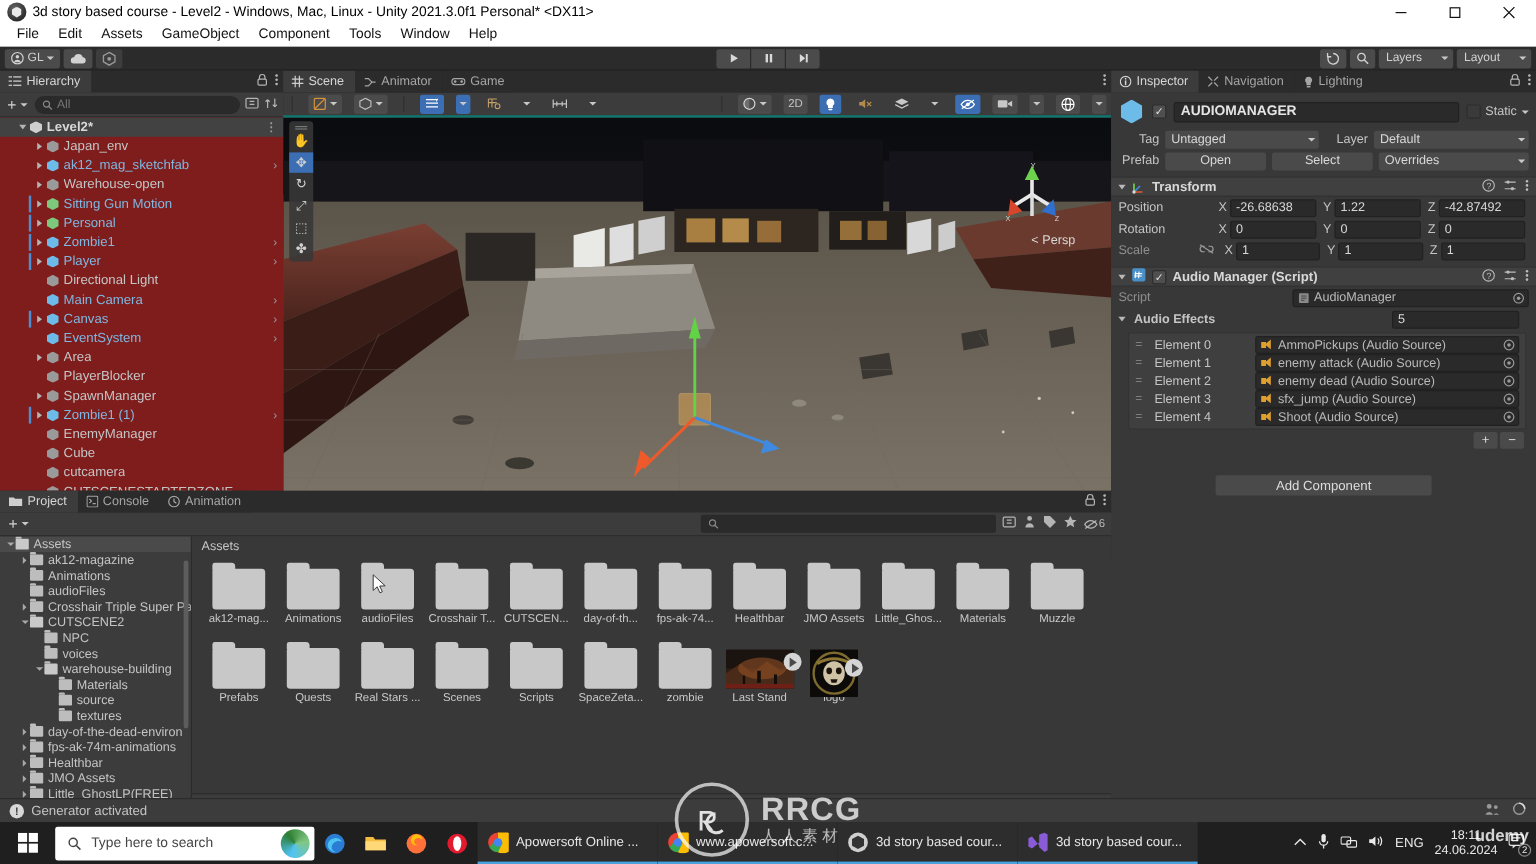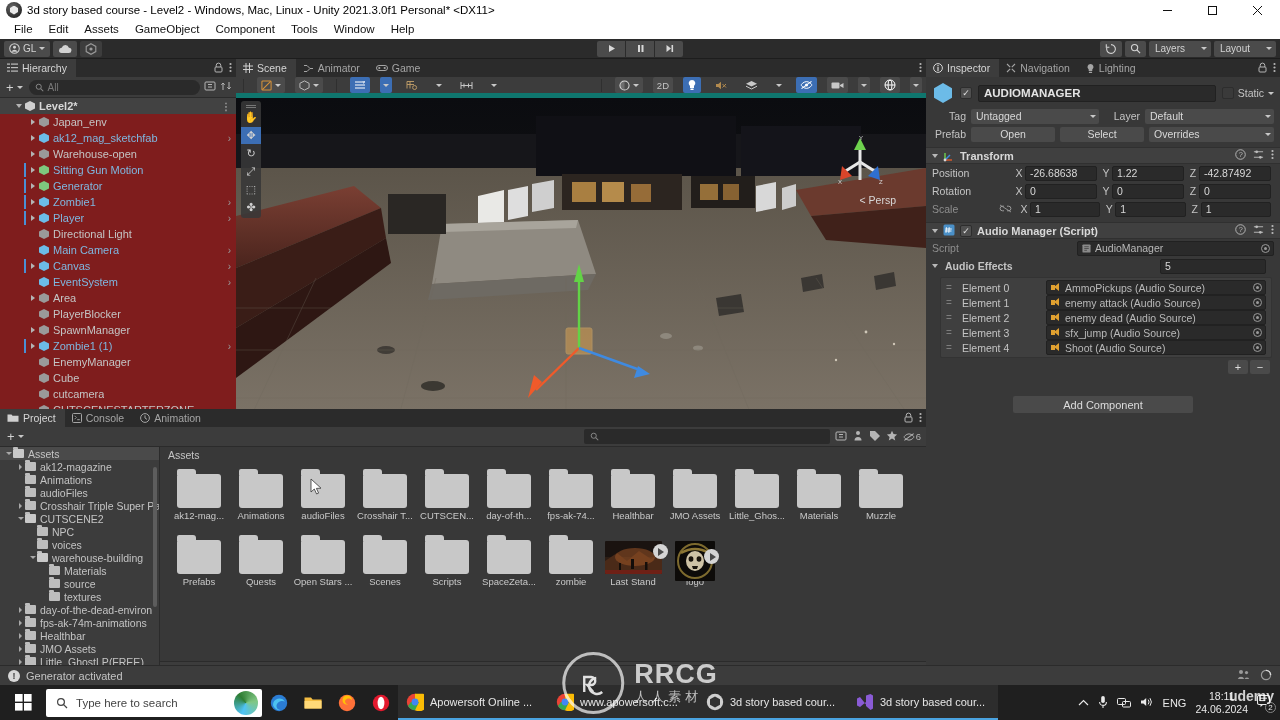--- a/index.html
+++ b/index.html
@@ -119,21 +119,21 @@
   .cubeicon.light::before { background:#cfcfcf; }
   .hname { overflow: hidden; text-overflow: ellipsis; }
   .hname.blue { color: #7fb7e0; }
   .hprefab-arrow { position: absolute; right: 5px; color: #9a9a9a; font-size: 10px; }
   .prefab-bar { position:absolute; left:24px; width:2px; top:1px; bottom:1px; background:#4a8fd4; }
 
   
   #sceneview { left: 236px; top: 0; width: 690px; height: 350px; background:#2b2b2b; }
   .scene-toolbar {
     height: 21px; background: #3c3c3c; display: flex; align-items: center;
-    gap: 10px; padding: 0 4px; border-bottom:5px solid #0f766e;
+    gap: 10px; padding: 0 4px; border-bottom:2px solid #0f766e;
   }
   .sbtn { height: 16px; background: #4b4b4b; border-radius: 2px; display:flex; align-items:center; justify-content:center; padding: 0 4px; gap:3px; font-size:9.5px; }
   .sbtn.on { background: #3c6eb4; }
   .sbtn.plain { background: transparent; }
   .sep { width:1px; height:13px; background:#2f2f2f; margin:0 3px; }
   .scene-canvas { position: relative; width: 690px; height: 329px; overflow: hidden; }
   .tool-strip {
     position: absolute; left: 5px; top: 3px; width: 20px;
     background: #383838e0; border-radius: 3px; padding: 2px 0;
     display: flex; flex-direction: column; gap: 1px; z-index: 6;
@@ -443,21 +443,21 @@
           <div class="hrow" style="padding-left: 28px;">
             <div class="prefab-bar"></div>
             <span class="twisty closed"></span>
             <span class="cubeicon green"></span>
             <span class="hname blue">Sitting Gun Motion</span>
           </div>
           <div class="hrow" style="padding-left: 28px;">
             <div class="prefab-bar"></div>
             <span class="twisty closed"></span>
             <span class="cubeicon green"></span>
-            <span class="hname blue">Generator</span>
+            <span class="hname blue">Personal</span>
           </div>
           <div class="hrow" style="padding-left: 28px;">
             <div class="prefab-bar"></div>
             <span class="twisty closed"></span>
             <span class="cubeicon blue"></span>
             <span class="hname blue">Zombie1</span>
             <span class="hprefab-arrow">›</span>
           </div>
           <div class="hrow" style="padding-left: 28px;">
             <div class="prefab-bar"></div>
@@ -1338,21 +1338,21 @@
               <div class="gitem">
                 <div class="thumb">
                   <div class="folder" style="margin-top:5px;"></div>
                 </div>
                 <div class="gcap">Quests</div>
               </div>
               <div class="gitem">
                 <div class="thumb">
                   <div class="folder" style="margin-top:5px;"></div>
                 </div>
-                <div class="gcap">Open Stars ...</div>
+                <div class="gcap">Real Stars ...</div>
               </div>
               <div class="gitem">
                 <div class="thumb">
                   <div class="folder" style="margin-top:5px;"></div>
                 </div>
                 <div class="gcap">Scenes</div>
               </div>
               <div class="gitem">
                 <div class="thumb">
                   <div class="folder" style="margin-top:5px;"></div>

